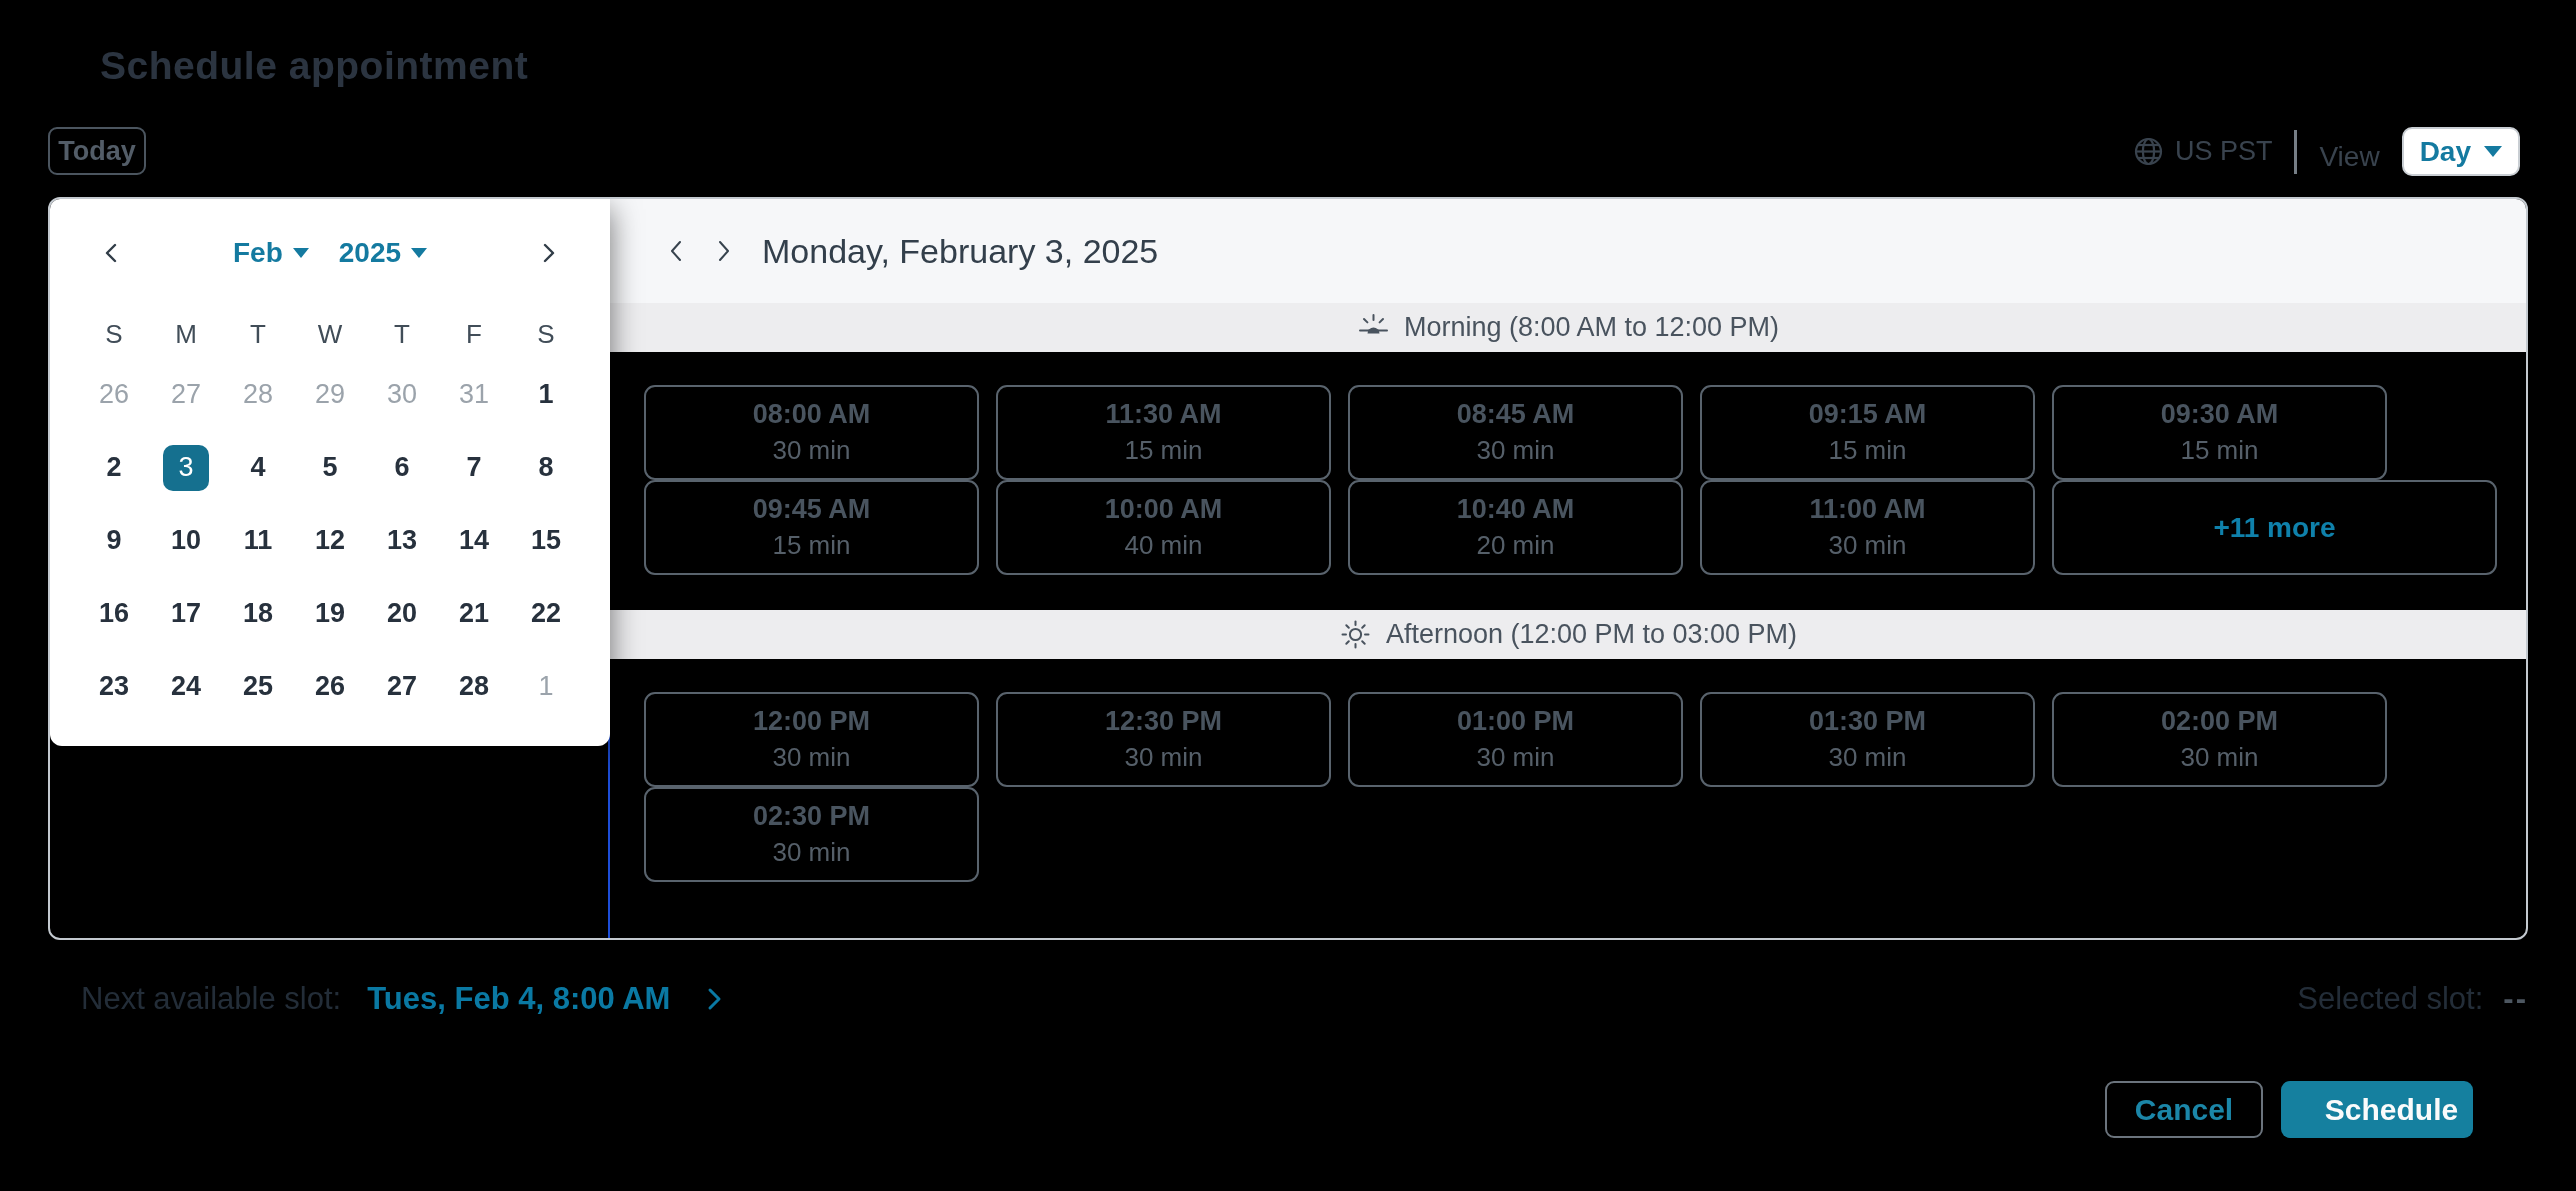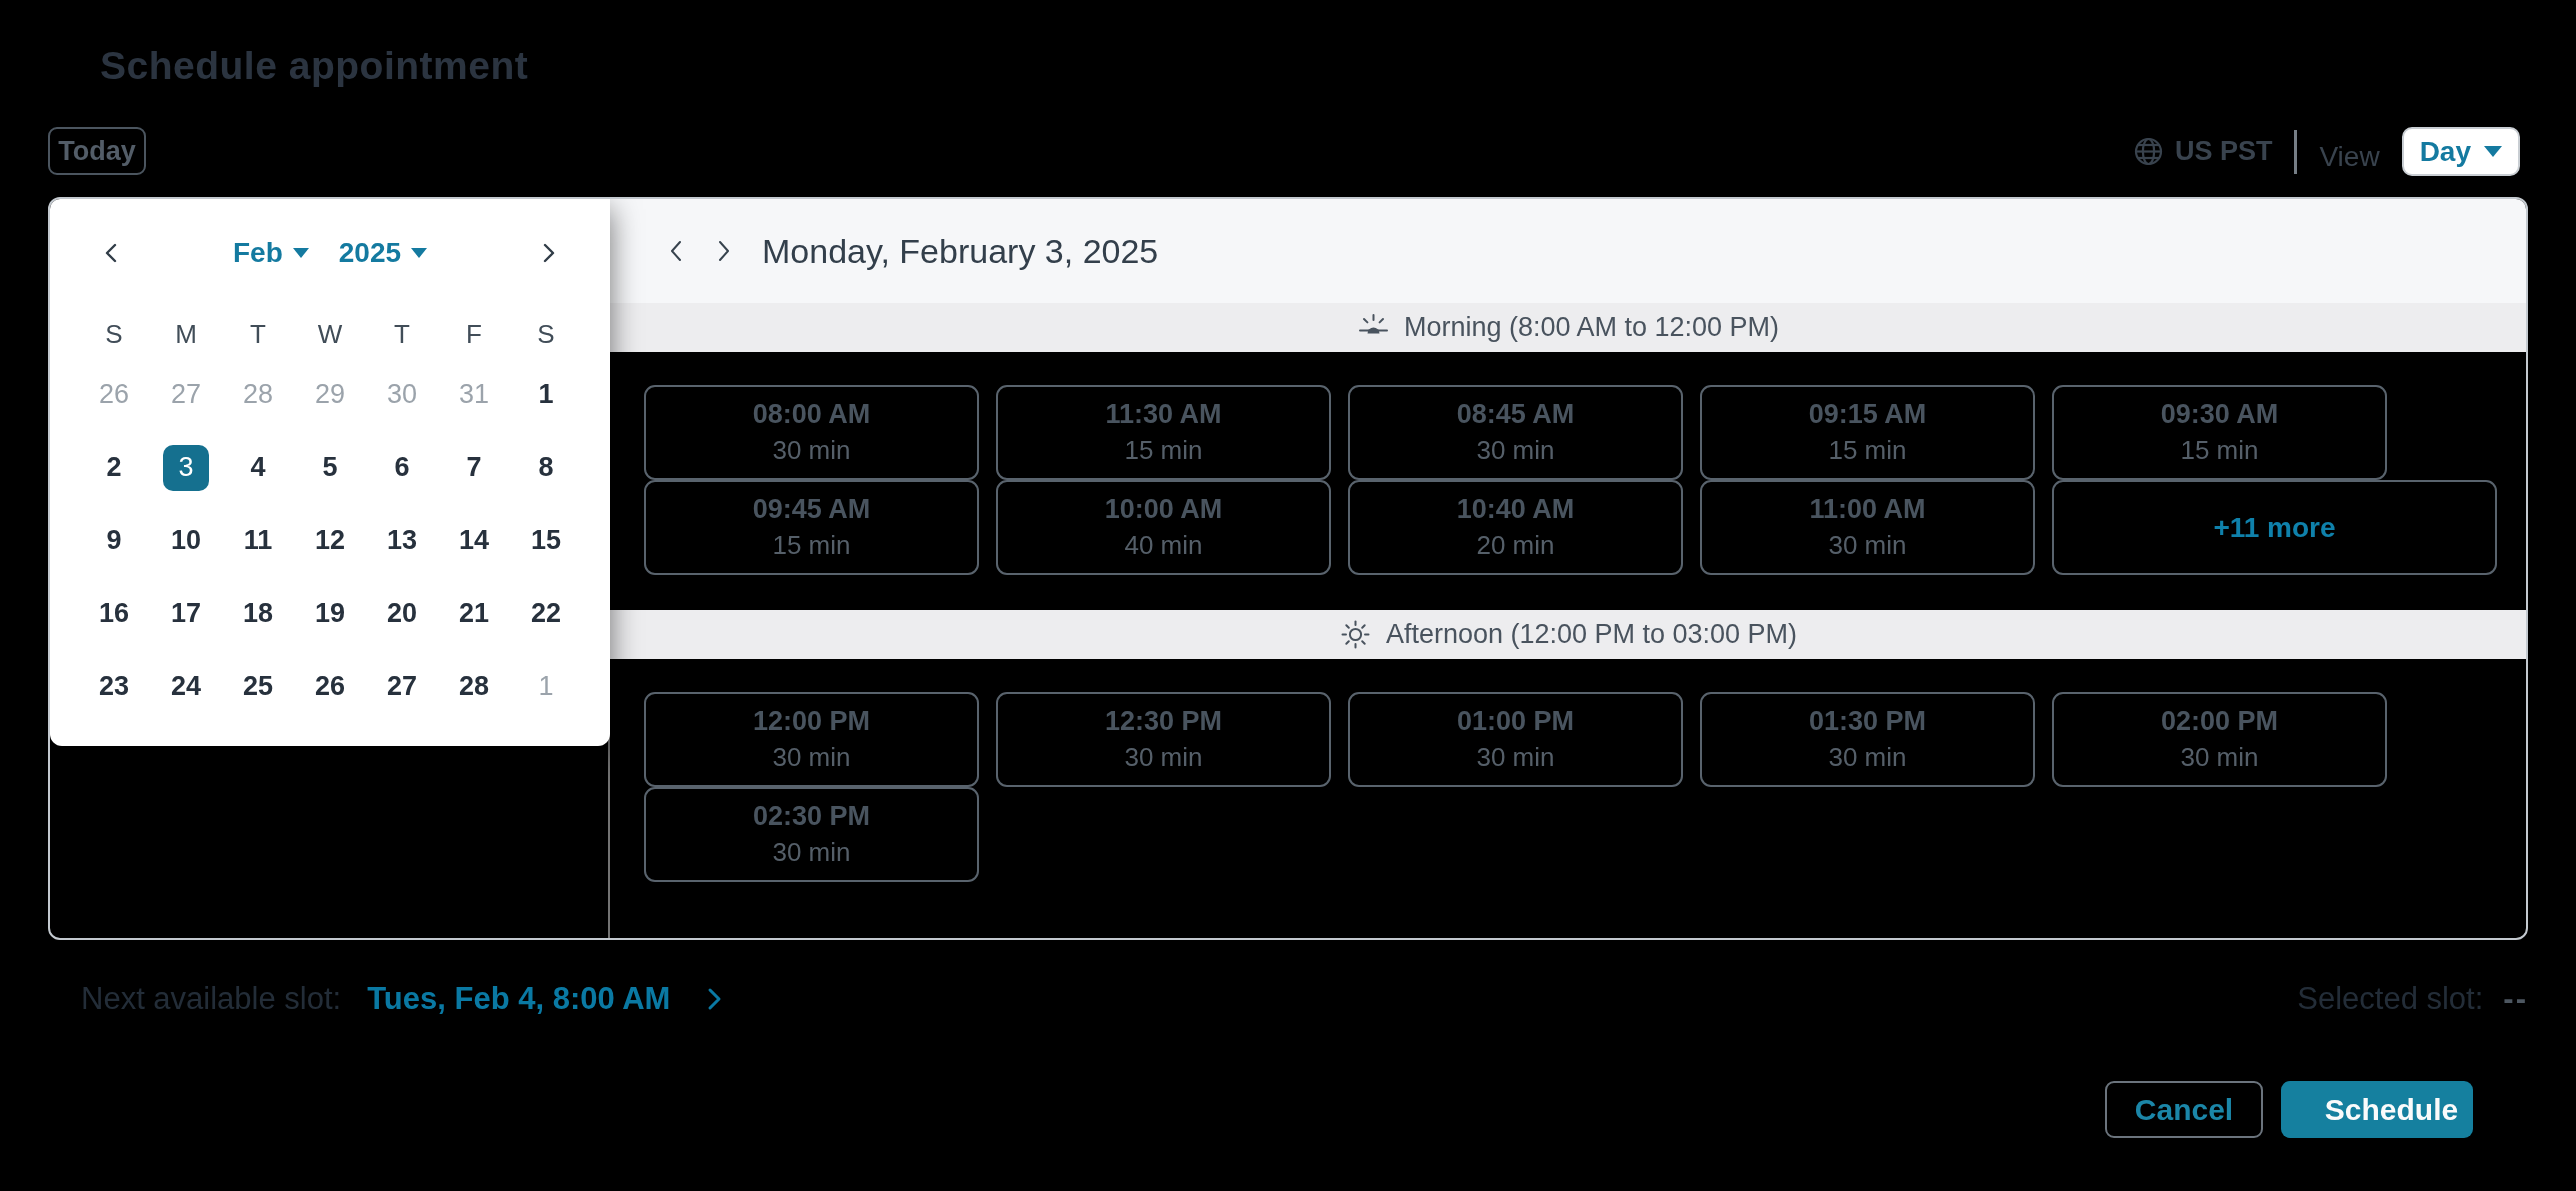--- a/index.html
+++ b/index.html
@@ -10,33 +10,33 @@
   .page-title{position:absolute;left:100px;top:44px;margin:0;font-size:39px;font-weight:700;
               color:#2b3440;letter-spacing:0.5px;}
 
   
   .today-btn{position:absolute;left:48px;top:127px;width:98px;height:48px;background:transparent;
              border:2.5px solid #4b555f;border-radius:9px;color:#535d68;font-size:27px;font-weight:700;
              font-family:inherit;cursor:pointer;}
 
   
   .top-right{position:absolute;top:127px;right:56px;height:49px;display:flex;align-items:center;gap:22px;}
-  .tz{display:flex;align-items:center;gap:11px;color:#39434e;font-size:27px;font-weight:700;}
+  .tz{display:flex;align-items:center;gap:11px;color:#39434e;font-size:27px;font-weight:400;}
   .vdiv{width:3px;height:44px;background:#767e86;}
   .view-label{color:#39434e;font-size:28px;margin-top:10px;}
   .day-dd{height:49px;padding:0 16px;background:#ffffff;border:2px solid #c9ced3;border-radius:10px;
           display:flex;align-items:center;gap:13px;color:var(--accent,#147aa0);font-size:28px;
           font-weight:700;font-family:inherit;cursor:pointer;}
   .tri-down{width:0;height:0;border-left:9px solid transparent;border-right:9px solid transparent;
             border-top:11px solid var(--accent,#147aa0);}
 
   
   .panel{position:absolute;left:48px;top:197px;width:2480px;height:743px;box-sizing:border-box;
          border:2px solid #c3c9cf;border-radius:12px;display:flex;overflow:hidden;}
-  .left-col{width:560px;box-sizing:border-box;position:relative;border-right:2px solid #737373;flex:none;}
+  .left-col{width:560px;box-sizing:border-box;position:relative;border-right:2px solid #1d4ed8;flex:none;}
   .right-col{flex:1;display:flex;flex-direction:column;min-width:0;}
 
   
   .cal-card{position:absolute;left:0;top:0;width:560px;height:547px;background:#fff;
             border-radius:0 0 12px 12px;box-shadow:0 10px 30px rgba(0,0,0,.55);box-sizing:border-box;}
   .cal-head{display:flex;align-items:center;justify-content:space-between;padding:34px 44px 0 44px;height:40px;}
   .nav-btn{background:none;border:none;padding:0;cursor:pointer;display:flex;align-items:center;justify-content:center;width:36px;height:36px;}
   .cal-selects{display:flex;align-items:center;gap:30px;}
   .cal-select{background:none;border:none;padding:0;display:flex;align-items:center;gap:10px;cursor:pointer;
               color:var(--accent,#147aa0);font-size:28px;font-weight:700;font-family:inherit;}

